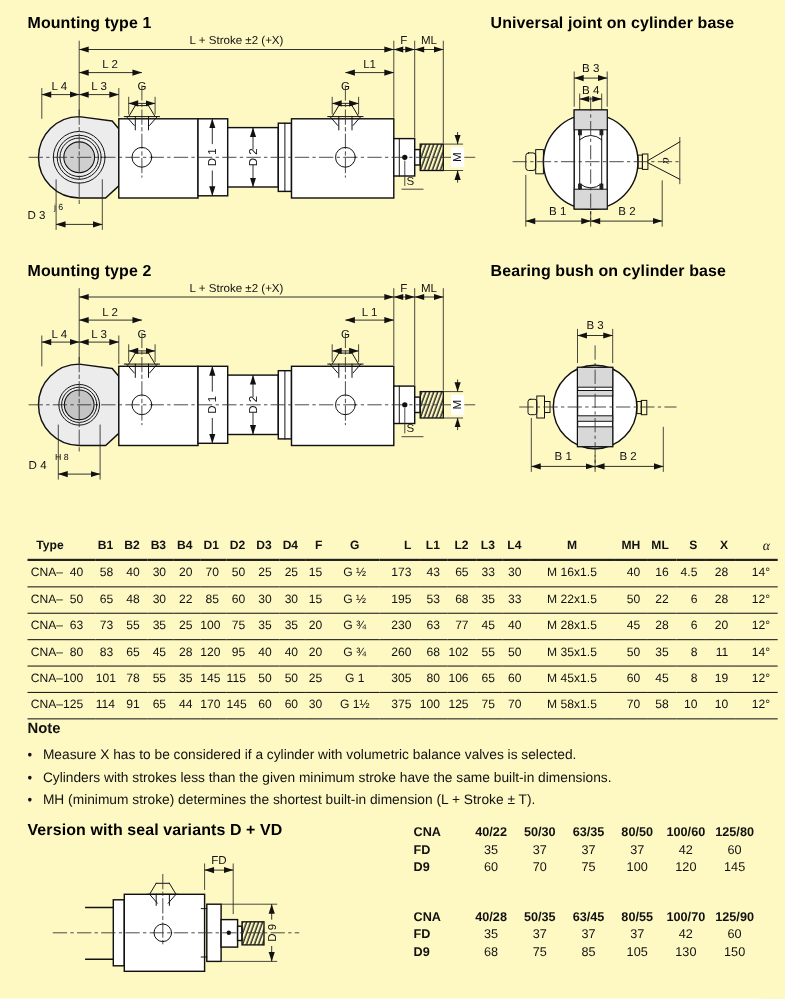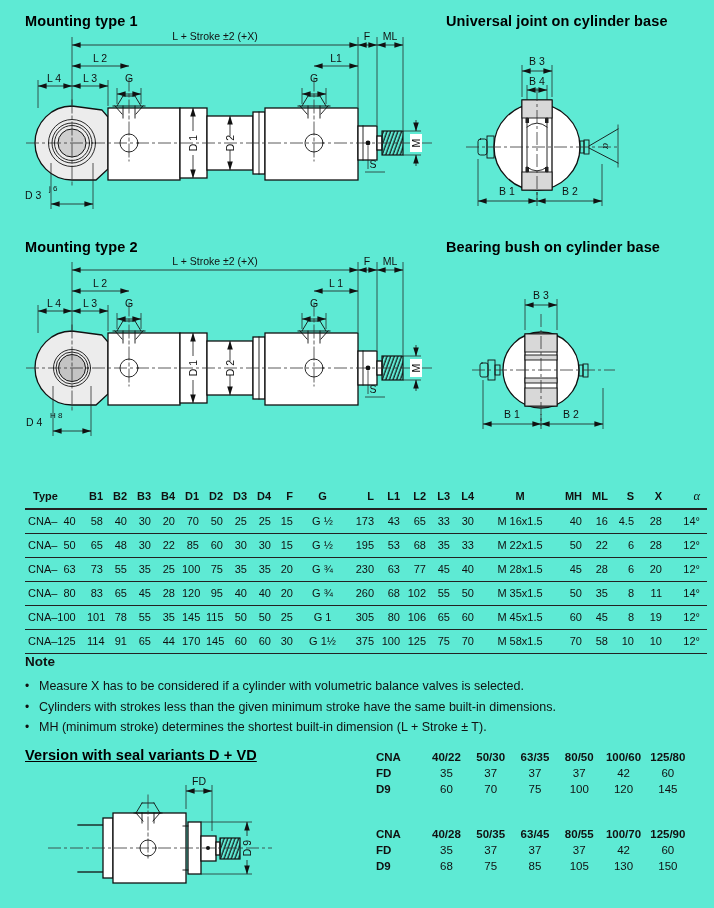--- a/index.html
+++ b/index.html
@@ -1,16 +1,16 @@
 <!DOCTYPE html>
 <html><head>
 <meta charset="utf-8">
 <style>
   html,body{margin:0;padding:0;background:#fff;}
-  .page{position:relative;width:714px;height:908px;background:#5eead4;overflow:hidden;
+  .page{position:relative;width:714px;height:908px;background:#fef9c3;overflow:hidden;
         font-family:"Liberation Sans",sans-serif;color:#111;}
   .h1{position:absolute;font-size:14.5px;font-weight:bold;color:#000;letter-spacing:0.1px;white-space:nowrap;}
   .drawing{position:absolute;}
   
   .out{stroke:#111;stroke-width:1.3;fill:none;stroke-linecap:square;}
   .ow{stroke:#111;stroke-width:1.3;fill:#fff;}
   .thin{stroke:#111;stroke-width:0.9;fill:none;stroke-linecap:square;}
   .ext{stroke:#222;stroke-width:0.75;fill:none;}
   .dim{stroke:#222;stroke-width:0.85;fill:none;}
   .cl{stroke:#333;stroke-width:0.8;fill:none;stroke-dasharray:13 3 3 3;}
@@ -63,21 +63,21 @@
       <pattern id="thr" width="3.4" height="12" patternUnits="userSpaceOnUse" patternTransform="rotate(20)">
         <line x1="1" y1="0" x2="1" y2="12" stroke="#111" stroke-width="1.2"></line>
       </pattern>
     </defs>
   </svg>
 
   <div class="h1" style="left:25px;top:13px;">Mounting type 1</div>
   <div class="h1" style="left:446px;top:13px;">Universal joint on cylinder base</div>
   <div class="h1" style="left:25px;top:239px;">Mounting type 2</div>
   <div class="h1" style="left:446px;top:239px;">Bearing bush on cylinder base</div>
-  <div class="h1" style="left:25px;top:747px;text-decoration:underline;">Version with seal variants D + VD</div>
+  <div class="h1" style="left:25px;top:747px;">Version with seal variants D + VD</div>
 
   <svg class="drawing" style="left:22px;top:28px;" width="420" height="205" viewBox="0 0 420 205">
     <g>
       <path class="fillg" d="M 80,82 L 50,78 A 37,37 0 1 0 50,152 L 74,152 L 86,141 L 86,89 Z"></path>
       <circle cx="50" cy="115" r="14" fill="#cfcfcf" stroke="#111" stroke-width="1"></circle>
       <rect class="ow" x="86" y="80" width="72" height="72"></rect>
       <rect class="ow" x="158" y="80" width="27" height="70"></rect>
       <rect class="ow" x="185" y="88" width="46" height="54"></rect>
       <rect class="ow" x="231" y="84" width="12" height="62"></rect>
       <line class="thin" x1="237" y1="84" x2="237" y2="146"></line>

